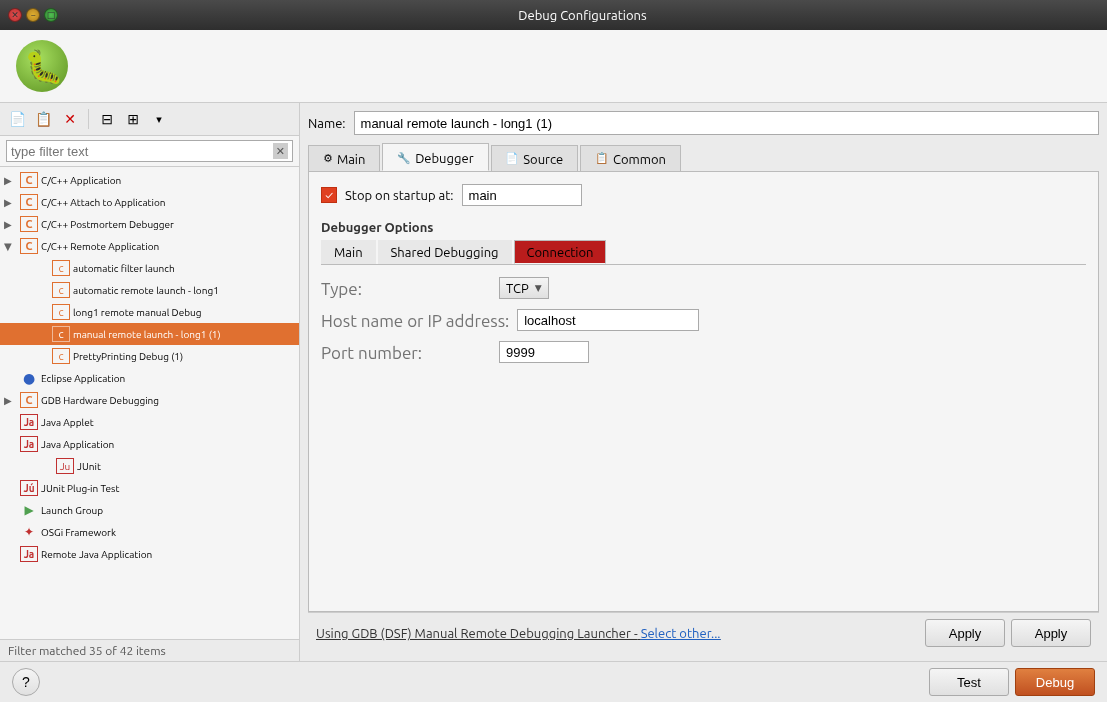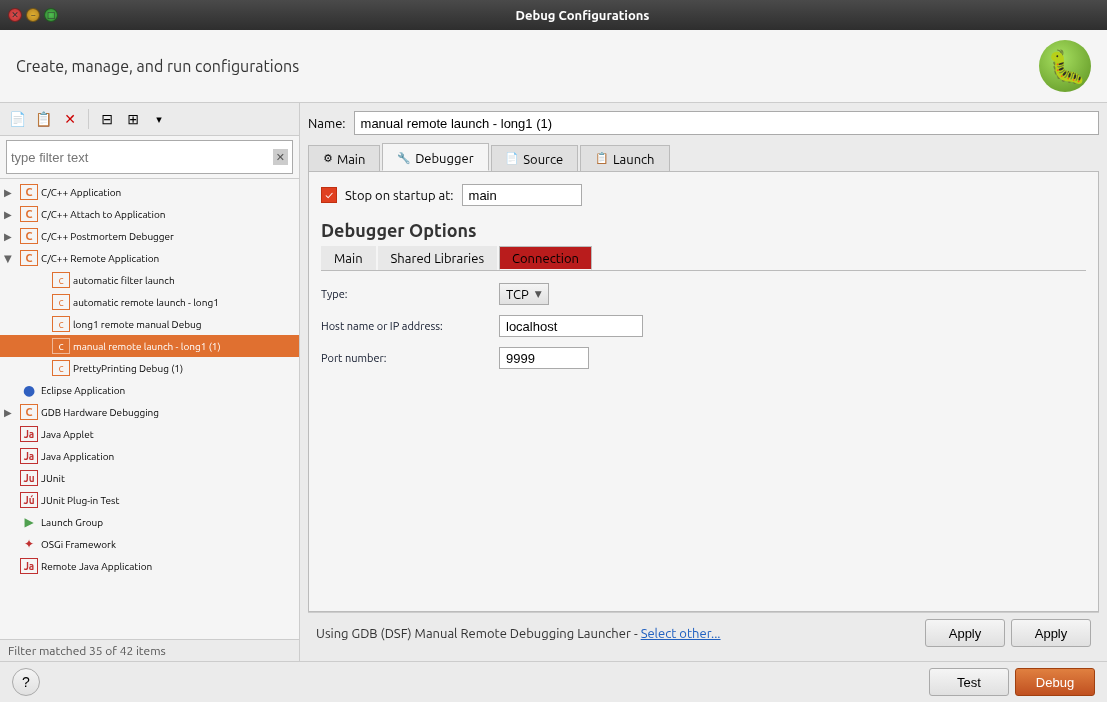--- a/index.html
+++ b/index.html
@@ -32,21 +32,21 @@
       border-radius: 50%;
       border: 1px solid rgba(0,0,0,0.4);
       display: inline-flex; align-items: center; justify-content: center;
       font-size: 9px;
       color: #333;
       cursor: pointer;
     }
     .tb-close { background: radial-gradient(circle, #e05050, #c03030); }
     .tb-min   { background: radial-gradient(circle, #e0b030, #b08020); }
     .tb-max   { background: radial-gradient(circle, #50c050, #308030); }
-    .title-bar-title { font-size: 13px; font-weight: bold; flex: 1; text-align: center; }
+    .title-bar-title { font-size: 13px; font-weight: normal; flex: 1; text-align: center; }
 
     
     .window {
       background: #ebebeb;
       height: calc(100% - 30px);
       display: flex;
       flex-direction: column;
     }
 
     
@@ -122,21 +122,21 @@
     
     .filter-area {
       padding: 4px 6px;
       border-bottom: 1px solid #ccc;
     }
     .filter-input-wrap {
       display: flex;
       align-items: center;
       background: #fff;
       border: 1px solid #aaa;
-      padding: 8px 4px;
+      padding: 2px 4px;
     }
     .filter-input {
       border: none;
       outline: none;
       flex: 1;
       font-size: 13px;
       color: #999;
       background: transparent;
     }
     .filter-clear {
@@ -280,21 +280,21 @@
       border: 1px solid #aaa;
       height: 22px;
       padding: 1px 6px;
       font-size: 13px;
       background: #fff;
       width: 120px;
     }
 
     
     .section-title {
-      font-size: 18px;
+      font-size: 13px;
       font-weight: bold;
       margin-bottom: 6px;
       color: #333;
     }
     .subtabs-bar {
       display: flex;
       border-bottom: 1px solid #bbb;
       margin-bottom: 12px;
     }
     .subtab {
@@ -314,30 +314,30 @@
 
     
     .form-row {
       display: flex;
       align-items: center;
       margin-bottom: 10px;
       gap: 8px;
     }
     .form-label {
       min-width: 170px;
-      font-size: 11px;
-      color: #0f172a;
+      font-size: 17px;
+      color: #737373;
     }
     .form-input {
       border: 1px solid #aaa;
       height: 22px;
       padding: 1px 6px;
       font-size: 13px;
       background: #fff;
-      width: 144px;
+      width: 182px;
     }
     .form-input-sm {
       width: 90px;
     }
 
     
     .dropdown-btn {
       display: flex;
       align-items: center;
       border: 1px solid #aaa;
@@ -359,20 +359,21 @@
       align-items: center;
       justify-content: space-between;
       padding: 6px 8px;
       border-top: 1px solid #ccc;
       background: #ebebeb;
       margin-top: auto;
     }
     .status-text {
       font-size: 13px;
       color: #333;
+      text-decoration: underline;
     }
     .status-link {
       color: #2060c0;
       text-decoration: underline;
       cursor: pointer;
     }
     .bottom-buttons {
       display: flex;
       gap: 6px;
     }
@@ -428,21 +429,20 @@
     <div class="tb-btn tb-close">✕</div>
     <div class="tb-btn tb-min">−</div>
     <div class="tb-btn tb-max">□</div>
   </div>
   <div class="title-bar-title">Debug Configurations</div>
 </div>
 
 <div class="window">
 
   <div class="header-area">
-    <span class="header-title">Create, manage, and run configurations</span>
     <div class="header-icon">
       <span style="position:absolute;top:8px;left:8px;font-size:30px;">🐛</span>
     </div>
   </div>
 
   <div class="content-area">
 
     <div class="left-panel">
 
       <div class="toolbar">
@@ -537,21 +537,21 @@
         </div>
 
         <div class="tree-item">
           <span class="tree-expand" style="color:transparent;">▶</span>
           <span class="tree-icon" style="color:#c03030;font-size:10px;font-weight:bold;border:1px solid #c03030;padding:0 1px;">Ja</span>
           <span class="tree-label">Java Application</span>
         </div>
 
         <div class="tree-item">
           <span class="tree-expand" style="color:transparent;">▶</span>
-          <span class="tree-icon" style="color:#c03030;font-size:10px;font-weight:bold;border:1px solid #c03030;padding:0 1px;">Ju</span>
+          <span class="tree-icon" style="color:#c03030;font-size:10px;font-weight:normal;border:1px solid #c03030;padding:0 1px;margin-left:36px;">Ju</span>
           <span class="tree-label">JUnit</span>
         </div>
 
         <div class="tree-item">
           <span class="tree-expand" style="color:transparent;">▶</span>
           <span class="tree-icon" style="color:#c03030;font-size:10px;font-weight:bold;border:1px solid #c03030;padding:0 1px;">Jú</span>
           <span class="tree-label">JUnit Plug-in Test</span>
         </div>
 
         <div class="tree-item">
@@ -592,40 +592,40 @@
         <div class="tab active">
           <span style="font-size:11px;">🔧</span>
           <span>Debugger</span>
         </div>
         <div class="tab">
           <span style="font-size:11px;">📄</span>
           <span>Source</span>
         </div>
         <div class="tab">
           <span style="font-size:11px;">📋</span>
-          <span>Launch</span>
+          <span>Common</span>
         </div>
       </div>
 
       <div class="tab-content">
 
         <div class="startup-row">
           <span class="checkbox-red">✓</span>
           <span>Stop on startup at:</span>
           <input class="startup-input" type="text" value="main" style="">
         </div>
 
         <div class="section-title">Debugger Options</div>
 
         <div class="subtabs-bar">
           <div class="subtab">
             <span>Main</span>
           </div>
           <div class="subtab">
-            <span>Shared Libraries</span>
+            <span>Shared Debugging</span>
           </div>
           <div class="subtab active">
             <span>Connection</span>
           </div>
         </div>
 
         <div class="form-row">
           <span class="form-label">Type:</span>
           <div class="dropdown-btn">
             <span>TCP</span>

